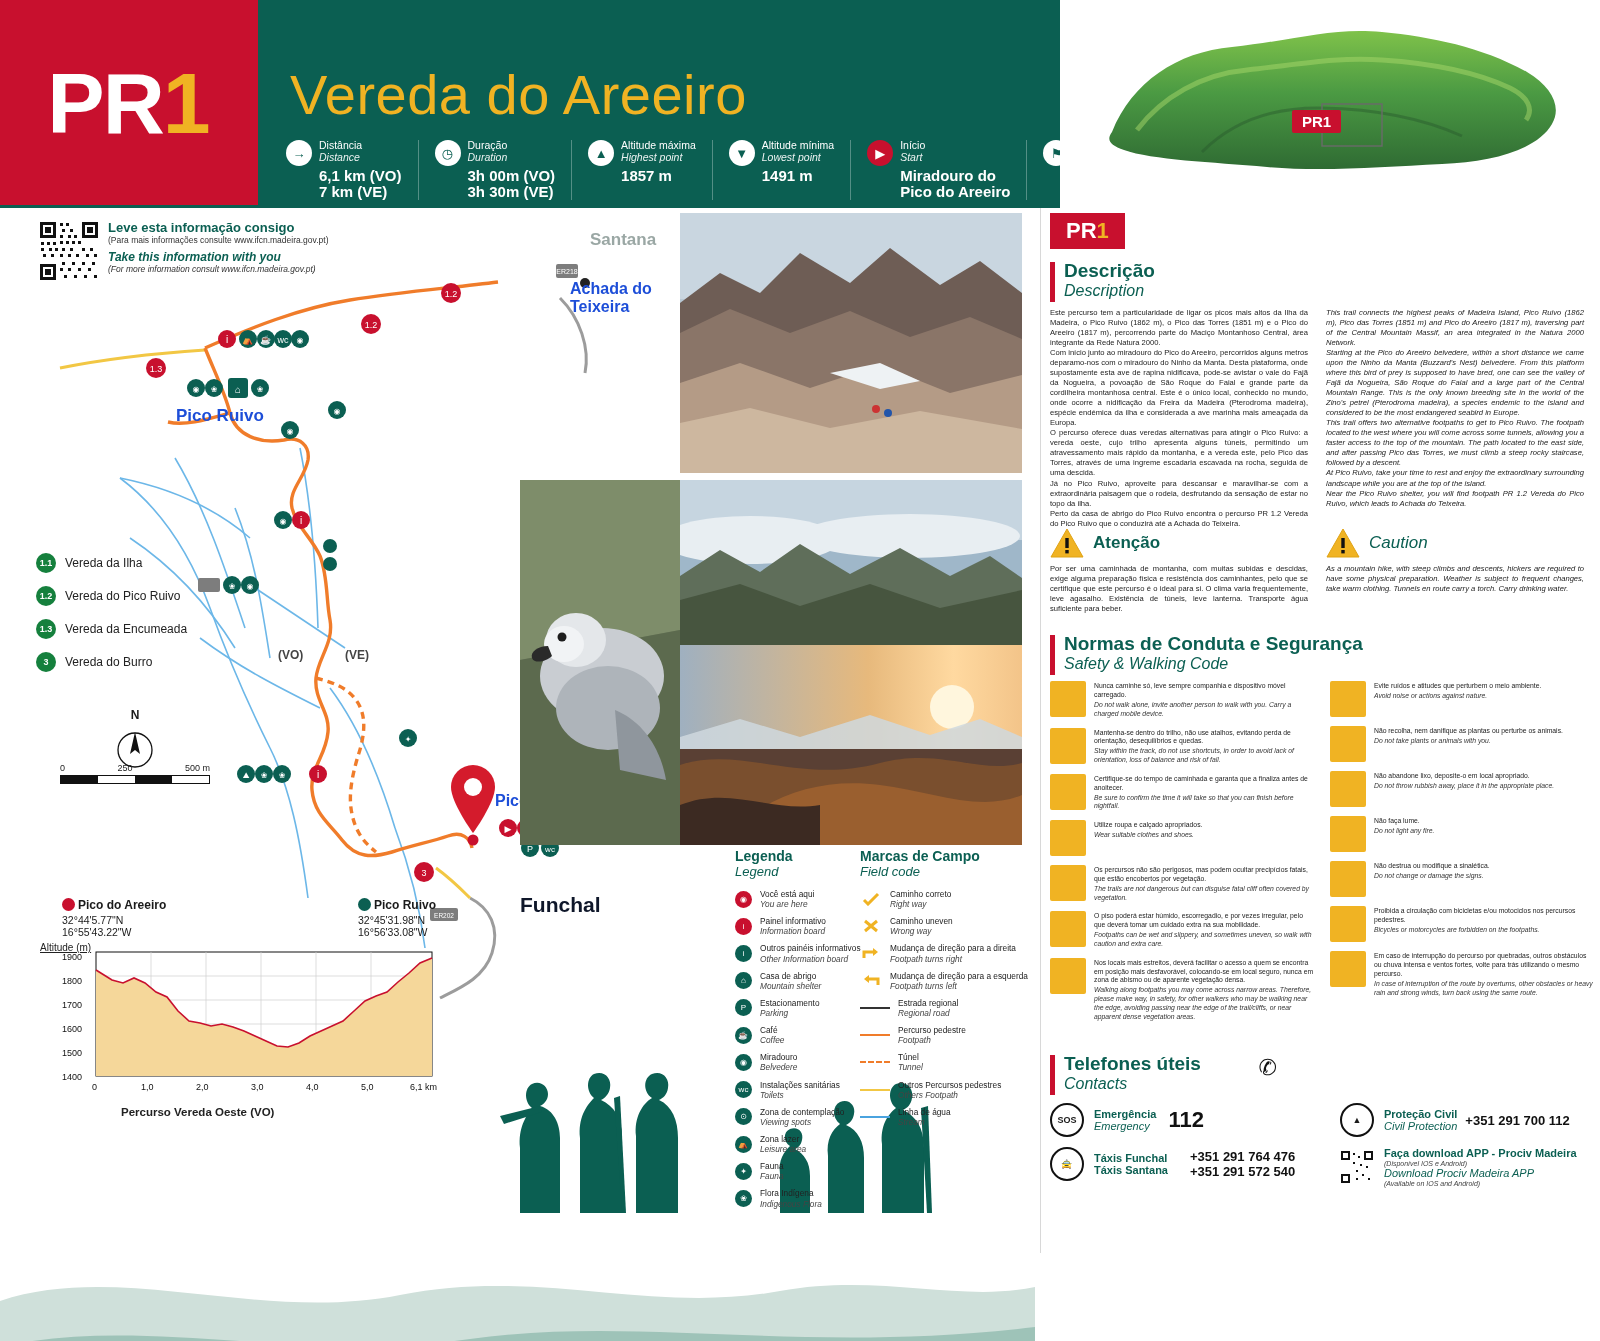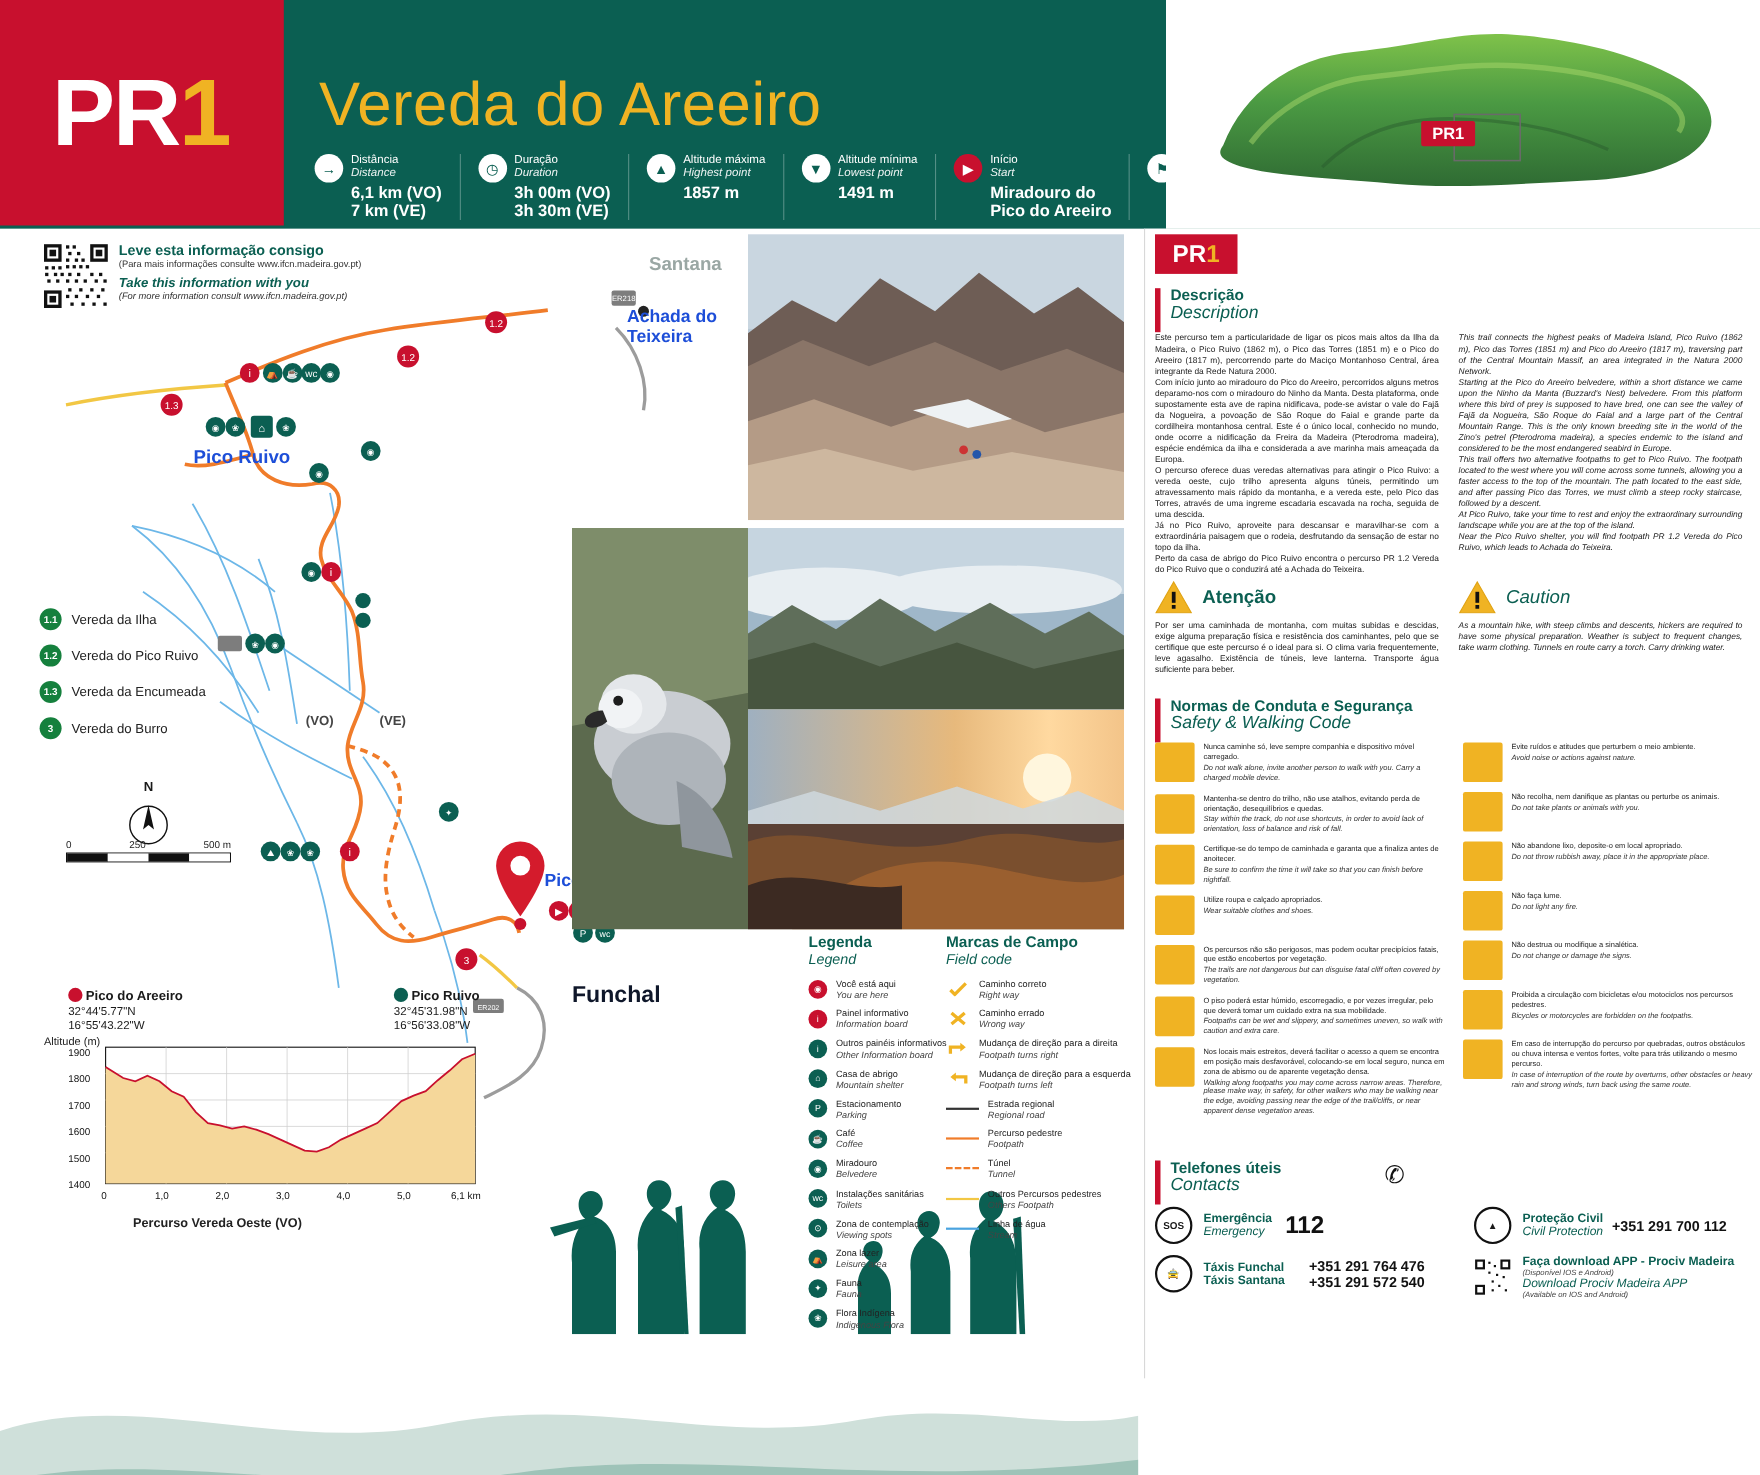--- a/index.html
+++ b/index.html
@@ -93,21 +93,21 @@
   .scalebar .bar .w { background:#fff; }
 
   
   .profile { position:absolute; left:40px; top:690px; width:420px; height:230px; }
   .prof-end { position:absolute; font-size:10.5px; }
   .prof-end b { font-size:12px; display:block; margin-bottom:2px; }
   .prof-left { left:22px; top:0; }
   .prof-right { left:318px; top:0; }
   .pin-s { display:inline-block; width:13px;height:13px;border-radius:50%;background:#c8102e;vertical-align:-2px;margin-right:3px; }
   .pin-f { display:inline-block; width:13px;height:13px;border-radius:50%;background:#0b5f52;vertical-align:-2px;margin-right:3px; }
-  .prof-ylab { position:absolute; left:0; top:44px; font-size:10px; color:#222; }
+  .prof-ylab { position:absolute; left:0; top:44px; font-size:10px; color:#222;text-decoration:underline; }
   .prof-cap { position:absolute; left:62px; top:208px; font-size:11.5px; font-weight:bold; color:#222;margin-left:19px; }
   .ph { position:absolute; overflow:hidden; }
 
   .photo-a { position:absolute; left:680px; top:5px; width:342px; height:260px; }
   .photo-bird { position:absolute; left:520px; top:272px; width:160px; height:365px; }
   .photo-mid { position:absolute; left:680px; top:272px; width:342px; height:365px; }
   .photo-bot { position:absolute; left:680px; top:437px; width:342px; height:200px; }
 
   
   .legendbox { position:absolute; left:735px; top:640px; width:290px; }
@@ -130,21 +130,21 @@
 
   
   .right { position:absolute; left:1040px; top:0; width:560px; height:1133px; background:#ffffff; }
   .right-tag {
     position:absolute; left:10px; top:5px; background:#c8102e; color:#fff;
     font-size:22px; font-weight:bold; padding:5px 16px;
   }
   .right-tag .y { color:#f0b323; }
   .sec-h { position:relative; padding-left:14px; margin-bottom:8px; }
   .sec-h::before { content:""; position:absolute; left:0; top:2px; width:5px; height:40px; background:#c8102e; }
-  .sec-h .a { font-size:14px; font-weight:bold; color:#0b5f52; line-height:1.15; }
+  .sec-h .a { font-size:19px; font-weight:bold; color:#0b5f52; line-height:1.15; }
   .sec-h .b { font-size:16px; font-style:italic; color:#0b5f52; line-height:1.15; }
 
   .desc { position:absolute; left:10px; top:52px; width:545px; }
   .desc-cols { display:flex; gap:18px; margin-top:4px; }
   .desc-col { width:258px; font-size:7.6px; line-height:1.32; color:#222; text-align:justify; }
   .desc-col.it { font-style:italic; }
 
   .atencao { position:absolute; left:10px; top:320px; width:545px; display:flex; gap:18px; }
   .at-col { width:258px; }
   .at-head { display:flex; align-items:center; margin-bottom:6px; }
@@ -709,21 +709,21 @@
               </svg>
             </div>
             <div class="leg-tx"><span>Caminho correto</span><i>Right way</i></div>
           </div>
         <div class="f-row">
             <div class="f-ic">
               <svg width="18" height="14">
                 <path d="M3 2 L15 12 M15 2 L3 12" stroke="#f0b323" stroke-width="3" fill="none"></path>
               </svg>
             </div>
-            <div class="leg-tx"><span>Caminho errado</span><i>Wrong way</i></div>
+            <div class="leg-tx"><span>Caminho uneven</span><i>Wrong way</i></div>
           </div>
         <div class="f-row">
             <div class="f-ic">
               <svg width="18" height="14">
                 <path d="M2 11 L2 5 L14 5" stroke="#f0b323" stroke-width="3" fill="none"></path>
                 <path d="M11 1 L16 5 L11 9" fill="#f0b323"></path>
               </svg>
             </div>
             <div class="leg-tx"><span>Mudança de direção para a direita</span><i>Footpath turns right</i></div>
           </div>

